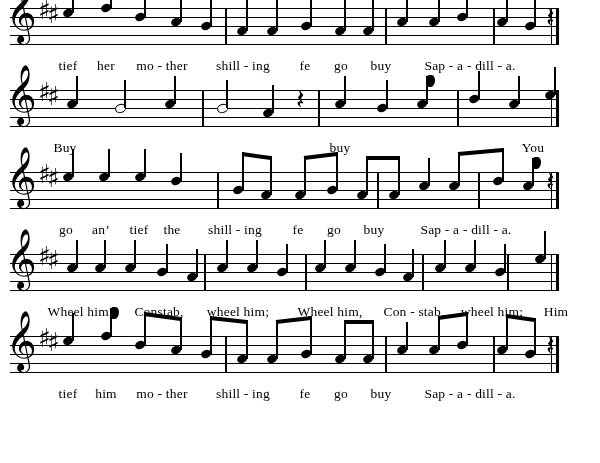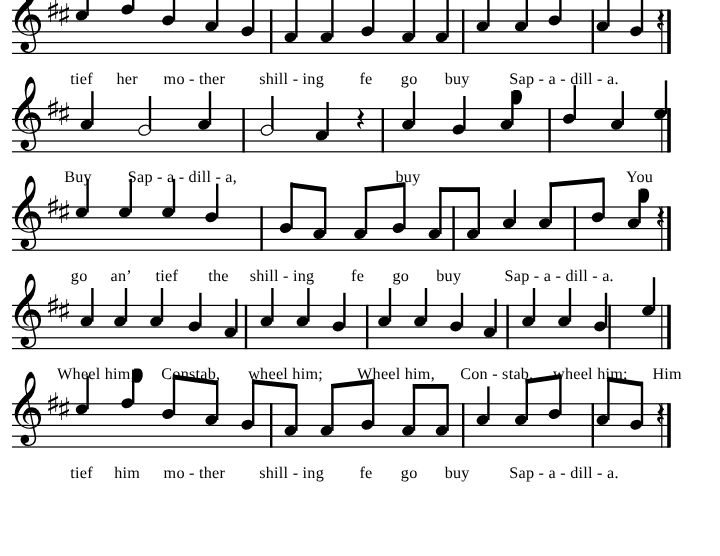--- a/index.html
+++ b/index.html
@@ -314,21 +314,20 @@
             <div class="note" style="left: 540px; top: 4.5px;">
               <div class="head"></div>
               <div class="stem up"></div>
             </div>
             <div class="rest-q" style="left: 286px; top: -4px;">𝄽</div>
           </div>
       </div>
     </div>
     <div class="lyrics">
         <span class="lyric" style="left: 65px;">Buy</span>
-        <span class="lyric" style="left: 152px;">Sap&nbsp;-&nbsp;a&nbsp;-&nbsp;dill&nbsp;-&nbsp;a,</span>
         <span class="lyric" style="left: 340px;">buy</span>
         <span class="lyric" style="left: 533px;">You</span>
       </div>
   </div>
 
   <div class="system">
     <div class="stave-wrap">
       <div class="stave">
         <div class="staffline sl0"></div>
         <div class="staffline sl1"></div>
@@ -406,21 +405,21 @@
               <div class="flag"></div>
             </div>
             <div class="rest-q" style="left: 536px; top: -4px;">𝄽</div>
           </div>
       </div>
     </div>
     <div class="lyrics">
         <span class="lyric" style="left: 66px;">go</span>
         <span class="lyric" style="left: 101px;">an’</span>
         <span class="lyric" style="left: 139px;">tief</span>
-        <span class="lyric" style="left: 172px; margin-left: 10px;">the</span>
+        <span class="lyric" style="left: 172px;">the</span>
         <span class="lyric" style="left: 235px;">shill&nbsp;-&nbsp;ing</span>
         <span class="lyric" style="left: 298px;">fe</span>
         <span class="lyric" style="left: 334px;">go</span>
         <span class="lyric" style="left: 374px;">buy</span>
         <span class="lyric" style="left: 466px;">Sap&nbsp;-&nbsp;a&nbsp;-&nbsp;dill&nbsp;-&nbsp;a.</span>
       </div>
   </div>
 
   <div class="system">
     <div class="stave-wrap">

